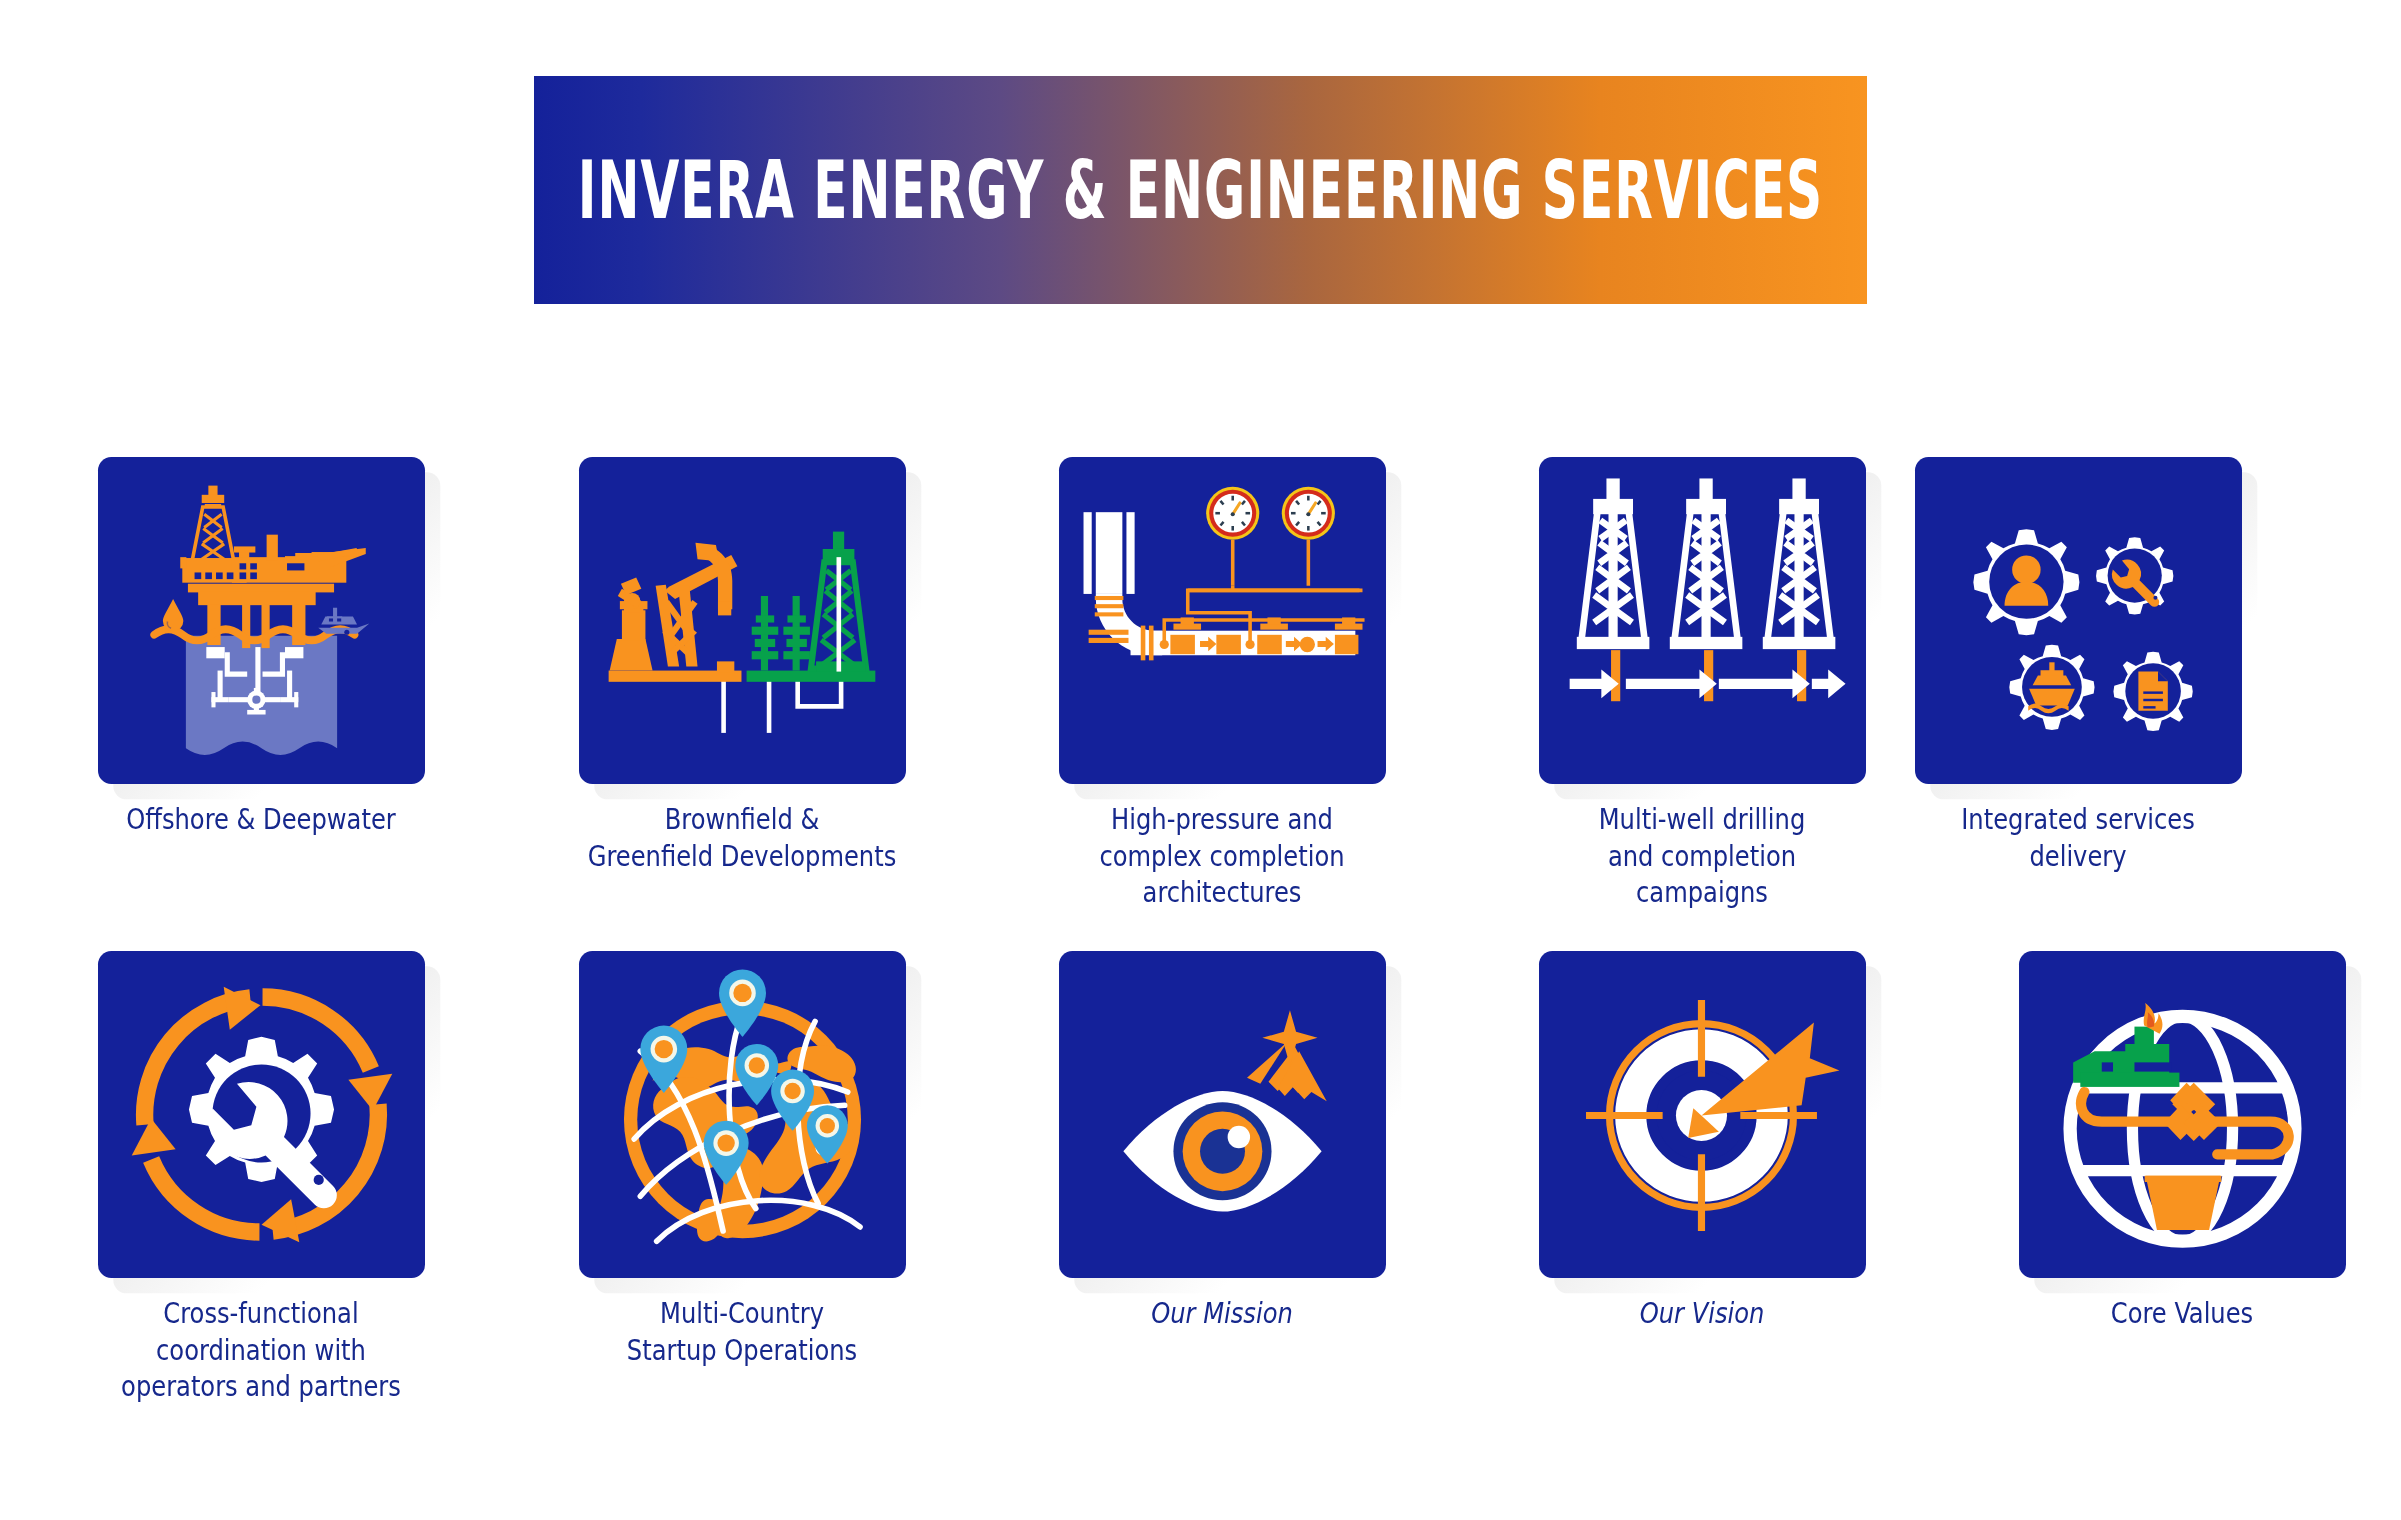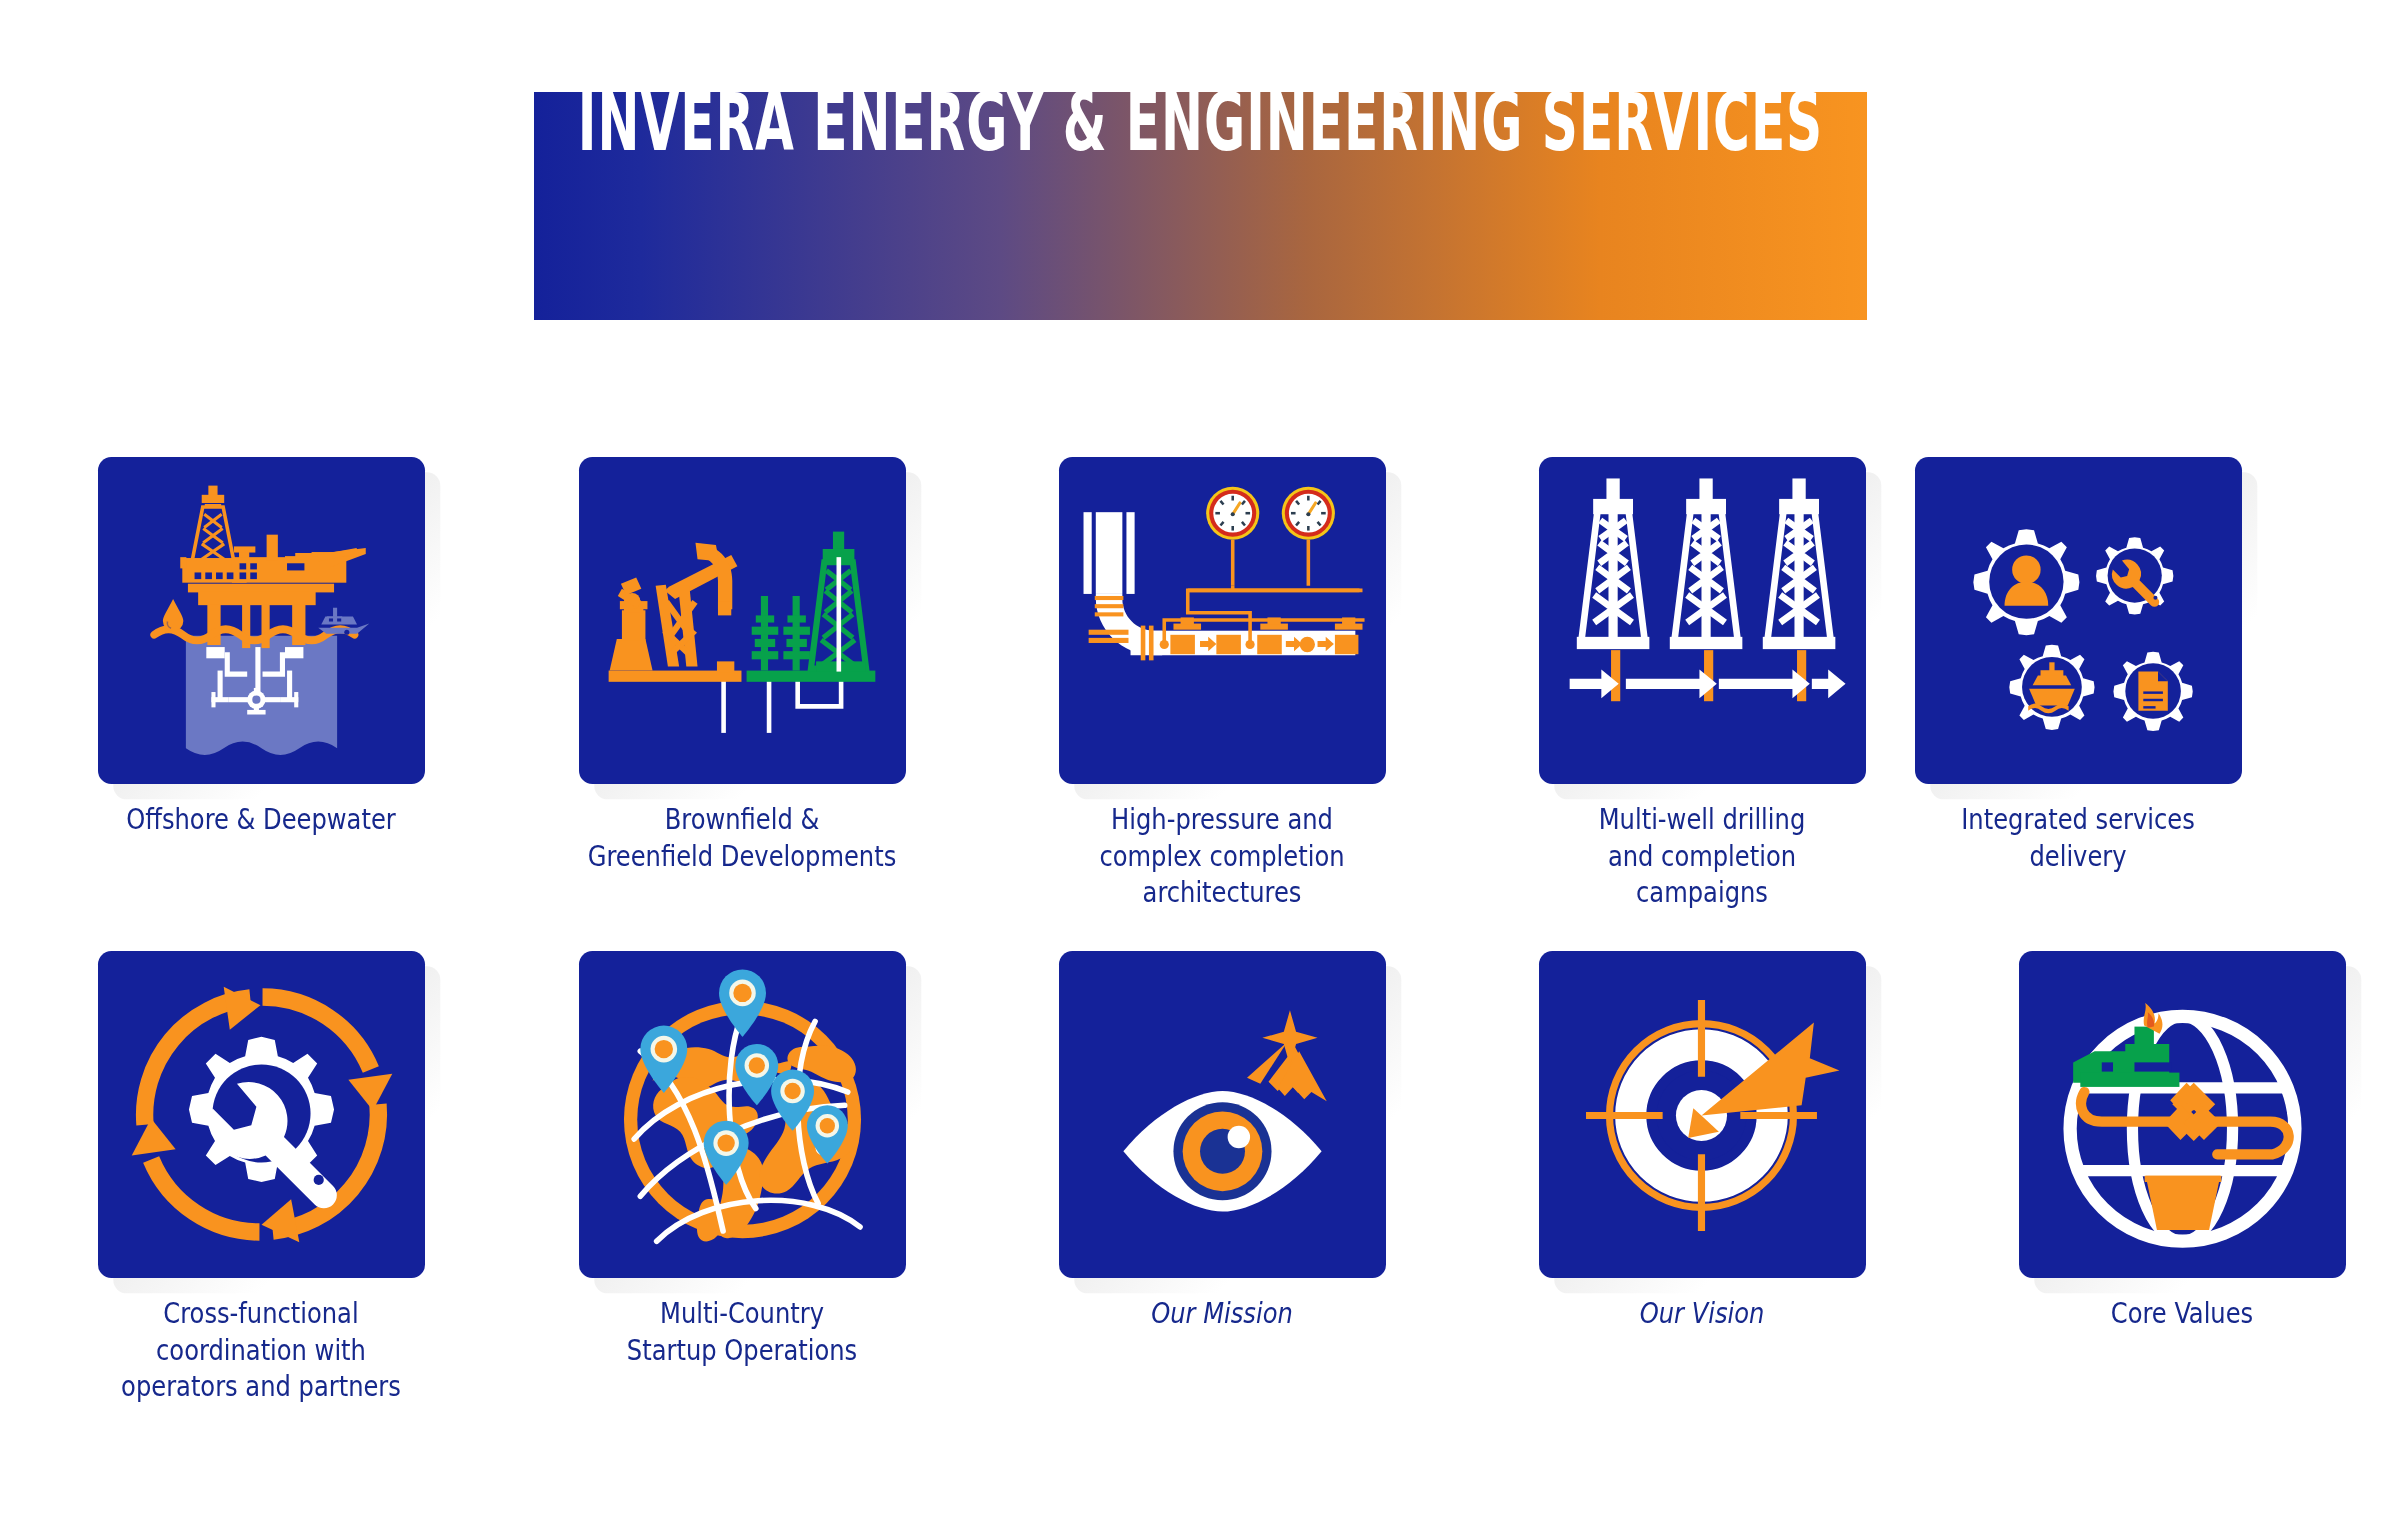--- a/index.html
+++ b/index.html
@@ -1,23 +1,23 @@
 <!DOCTYPE html>
 <html style="font-size:8.2px"><head>
 <meta charset="utf-8">
 <style>
   html,body{margin:0;padding:0;background:#ffffff;}
   body{width:2401px;height:1520px;font-family:"Liberation Sans",sans-serif;-webkit-font-smoothing:antialiased;}
   #stage{position:relative;width:2401px;height:1520px;background:#fff;overflow:hidden;}
 
   
   #banner{
-    position:absolute;left:534px;top:92px;width:1333px;height:228px;
+    position:absolute;left:534px;top:76px;width:1333px;height:228px;
     background:linear-gradient(90deg,#14219a 0%,#1e2a9c 8%,#5d4a84 35%,#a9663f 58%,#e8841f 80%,#f89420 100%);
-    display:flex;flex-direction:column;align-items:center;
+    display:flex;flex-direction:column;align-items:center;justify-content:center;
   }
   #banner-title{
     color:#ffffff;font-family:"DejaVu Sans Condensed","Liberation Sans Narrow","Liberation Sans",sans-serif;
     font-weight:bold;font-size:60px;letter-spacing:1px;line-height:1;
     transform:scaleX(.93) scaleY(1.35);transform-origin:center;white-space:nowrap;
   }
   #banner-sub-row{display:flex;align-items:center;gap:22.5px;margin-top:29px;}
   #banner-sub{
     color:#ffffff;font-family:"DejaVu Sans Condensed","Liberation Sans Narrow","Liberation Sans",sans-serif;
     font-weight:bold;font-size:60px;letter-spacing:1px;line-height:1;

